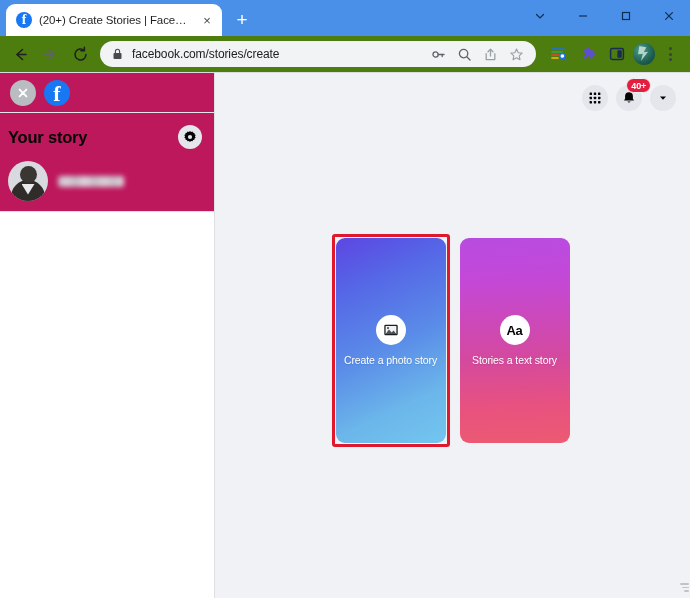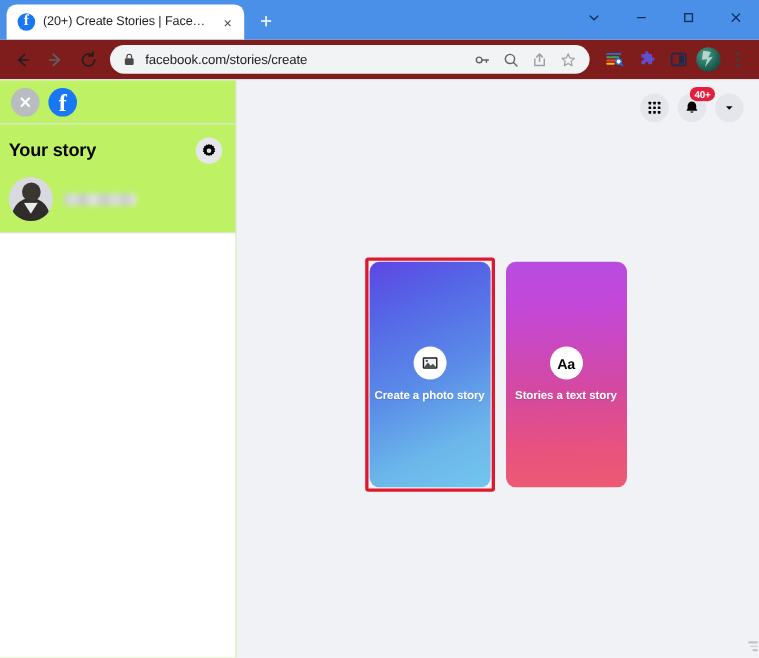--- a/index.html
+++ b/index.html
@@ -122,21 +122,21 @@
     align-items: center;
     justify-content: center;
     color: #0e2d52;
   }
   .wc svg { display: block; }
 
   
   .toolbar {
     height: 36px;
     flex: 0 0 36px;
-    background: #7f1d1d;
+    background: #4d7c0f;
     display: flex;
     align-items: center;
     padding: 0 8px 0 6px;
     gap: 2px;
   }
 
   .navbtn {
     width: 28px;
     height: 28px;
     display: flex;
@@ -257,21 +257,21 @@
     background: #f0f2f5;
     position: relative;
     overflow: hidden;
     border-top: 1px solid #dadce0;
   }
 
   
   .sidebar {
     width: 215px;
     flex: 0 0 215px;
-    background: #bef264;
+    background: #be185d;
     display: flex;
     flex-direction: column;
     border-right: 1px solid #dddfe2;
   }
 
   .sidebar-top {
     height: 40px;
     display: flex;
     align-items: center;
     padding: 0 10px;
@@ -495,21 +495,21 @@
   .aa-glyph {
     font-size: 13px;
     font-weight: bold;
     color: #050505;
     line-height: 1;
     letter-spacing: -0.3px;
   }
 
   .card-label {
     font-size: 10.5px;
-    font-weight: bold;
+    font-weight: normal;
     color: #ffffff;
     text-align: center;
     letter-spacing: -0.1px;
     text-shadow: 0 1px 1px rgba(0,0,0,0.12);
   }
 
   .scroll-hint {
     position: absolute;
     right: 1px;
     bottom: 2px;

